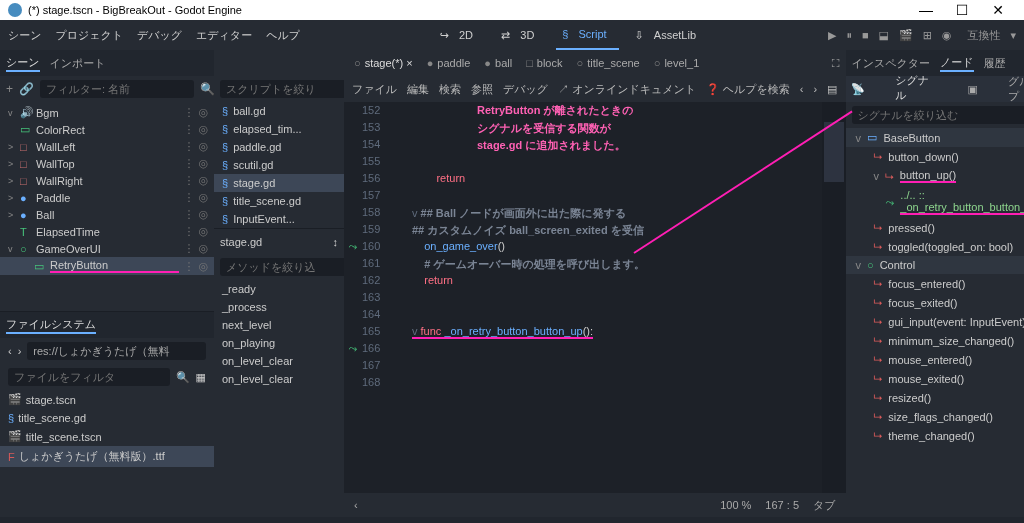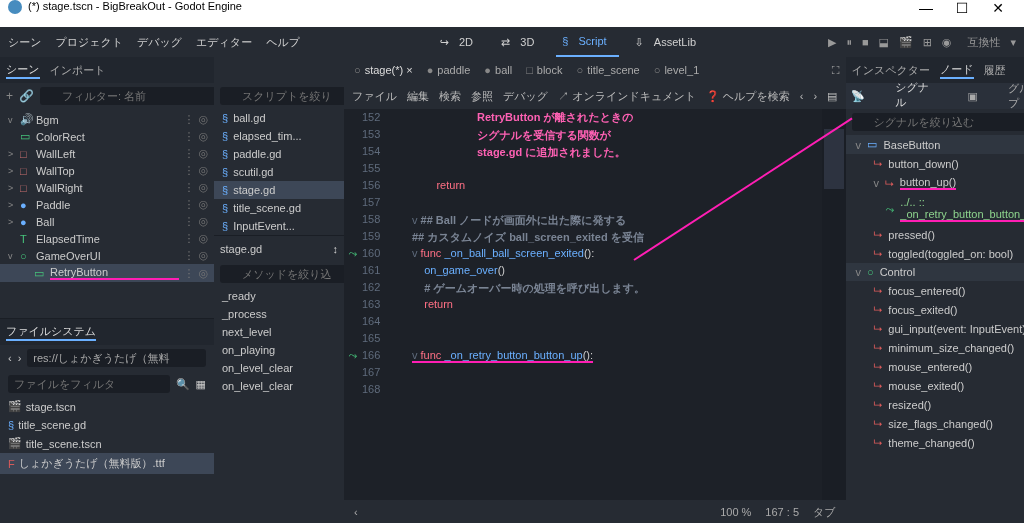--- a/index.html
+++ b/index.html
@@ -1,36 +1,36 @@
 <!DOCTYPE html>
 <html><head>
 <meta charset="utf-8">
 <style>
 * { margin: 0; padding: 0; box-sizing: border-box; font-family: "Segoe UI", sans-serif; font-size: 11px; }
 body { background: #21262e; color: #ccc; width: 1024px; height: 523px; overflow: hidden; position: relative; }
-.titlebar { height: 27px; background: #fff; color: #000; display: flex; padding: 0 8px; }
+.titlebar { height: 20px; background: #fff; color: #000; display: flex; align-items: center; padding: 0 8px; }
 .titlebar .logo { width: 14px; height: 14px; background: #478cbf; border-radius: 50%; margin-right: 6px; }
 .titlebar .title { flex: 1; }
 .winbtn { width: 36px; text-align: center; font-size: 14px; }
 .menubar { height: 30px; background: #262b33; display: flex; align-items: center; padding: 0 8px; color: #d0d0d0; }
 .menubar .mitem { margin-right: 14px; }
 .menubar .center { flex: 1; display: flex; justify-content: center; gap: 10px; }
 .menubar .center span { padding: 4px 6px; display: inline-flex; align-items: center; gap: 4px; }
 .menubar .active { color: #6bb0ff; border-bottom: 2px solid #6bb0ff; }
 .menubar .rbtns { display: flex; gap: 10px; align-items: center; color: #999; }
 .main { display: flex; height: 467px; }
 .col { display: flex; flex-direction: column; }
 .left { width: 214px; }
 .mid1 { width: 130px; }
 .mid2 { flex: 1; }
 .right { width: 252px; }
 .tabs { height: 26px; display: flex; align-items: center; padding: 0 6px; gap: 10px; background: #21262e; color: #aaa; }
 .tabs .tab.active { color: #ddd; border-bottom: 2px solid #6bb0ff; }
 .dock-hdr { height: 26px; display: flex; align-items: center; padding: 0 6px; gap: 6px; background: #262b33; }
-.dock-hdr input { flex: 1; background: #1a1e25; border: none; color: #aaa; padding: 3px 22px; border-radius: 3px; font-size: 11px; }
+.dock-hdr input { flex: 1; background: #1a1e25; border: none; color: #aaa; padding: 3px 6px; border-radius: 3px; font-size: 11px; }
 .dock-hdr .ic { color: #888; font-size: 12px; }
 .tree { background: #262b33; flex: 1; overflow: auto; padding: 2px 0; }
 .tree .node { display: flex; align-items: center; padding: 2px 6px; gap: 4px; color: #ccc; }
 .tree .node.sel { background: #3d4757; }
 .tree .ic { width: 12px; font-size: 11px; }
 .tree .toggle { color: #888; font-size: 9px; width: 8px; }
 .methodlist .row { padding: 3px 8px; color: #ccc; }
 .codebar { height: 26px; display: flex; align-items: center; gap: 6px; padding: 0 6px; background: #262b33; overflow: hidden; color: #aaa; }
 .codebar .otab { display: flex; align-items: center; gap: 4px; padding: 0 4px; white-space: nowrap; }
 .codebar .otab.active { color: #ddd; }
@@ -344,21 +344,20 @@
           <div>stage.gd に追加されました。</div>
         </div>
       <div class="ln">&nbsp;</div>
           <div class="ln">&nbsp;</div>
           <div class="ln">&nbsp;</div>
           <div class="ln">&nbsp;</div>
           <div class="ln">        <span class="kw">return</span></div>
           <div class="ln">&nbsp;</div>
           <div class="ln"><span style="color:#5f6b7c">v </span><span class="cm">## Ball ノードが画面外に出た際に発する</span></div>
           <div class="ln"><span class="cm">## カスタムノイズ ball_screen_exited を受信</span></div>
-          <div class="ln"><span style="color:#5f6b7c">v </span><span class="kw">func</span> <span class="fn">_on_ball_ball_screen_exited</span>():</div>
           <div class="ln">    <span class="fn">on_game_over</span>()</div>
           <div class="ln">    <span class="cm"># ゲームオーバー時の処理を呼び出します。</span></div>
           <div class="ln">    <span class="kw">return</span></div>
           <div class="ln">&nbsp;</div>
           <div class="ln">&nbsp;</div>
           <div class="ln"><span class="underline-pink" style="display:inline-block"><span style="color:#5f6b7c">v </span><span class="kw">func</span> <span class="fn">_on_retry_button_button_up</span>():</span></div>
           <div class="ln">&nbsp;</div>
         </div>
       <div class="minimap"></div>
       <div class="pink-diag" style="top:150px; left:290px; width:260px; transform:rotate(-33deg);"></div>

